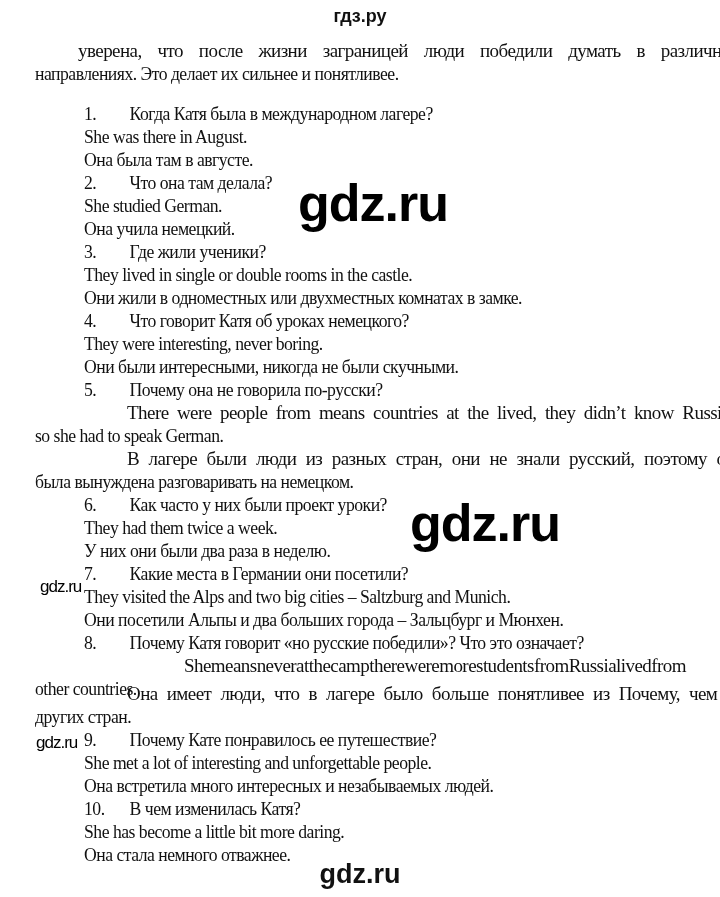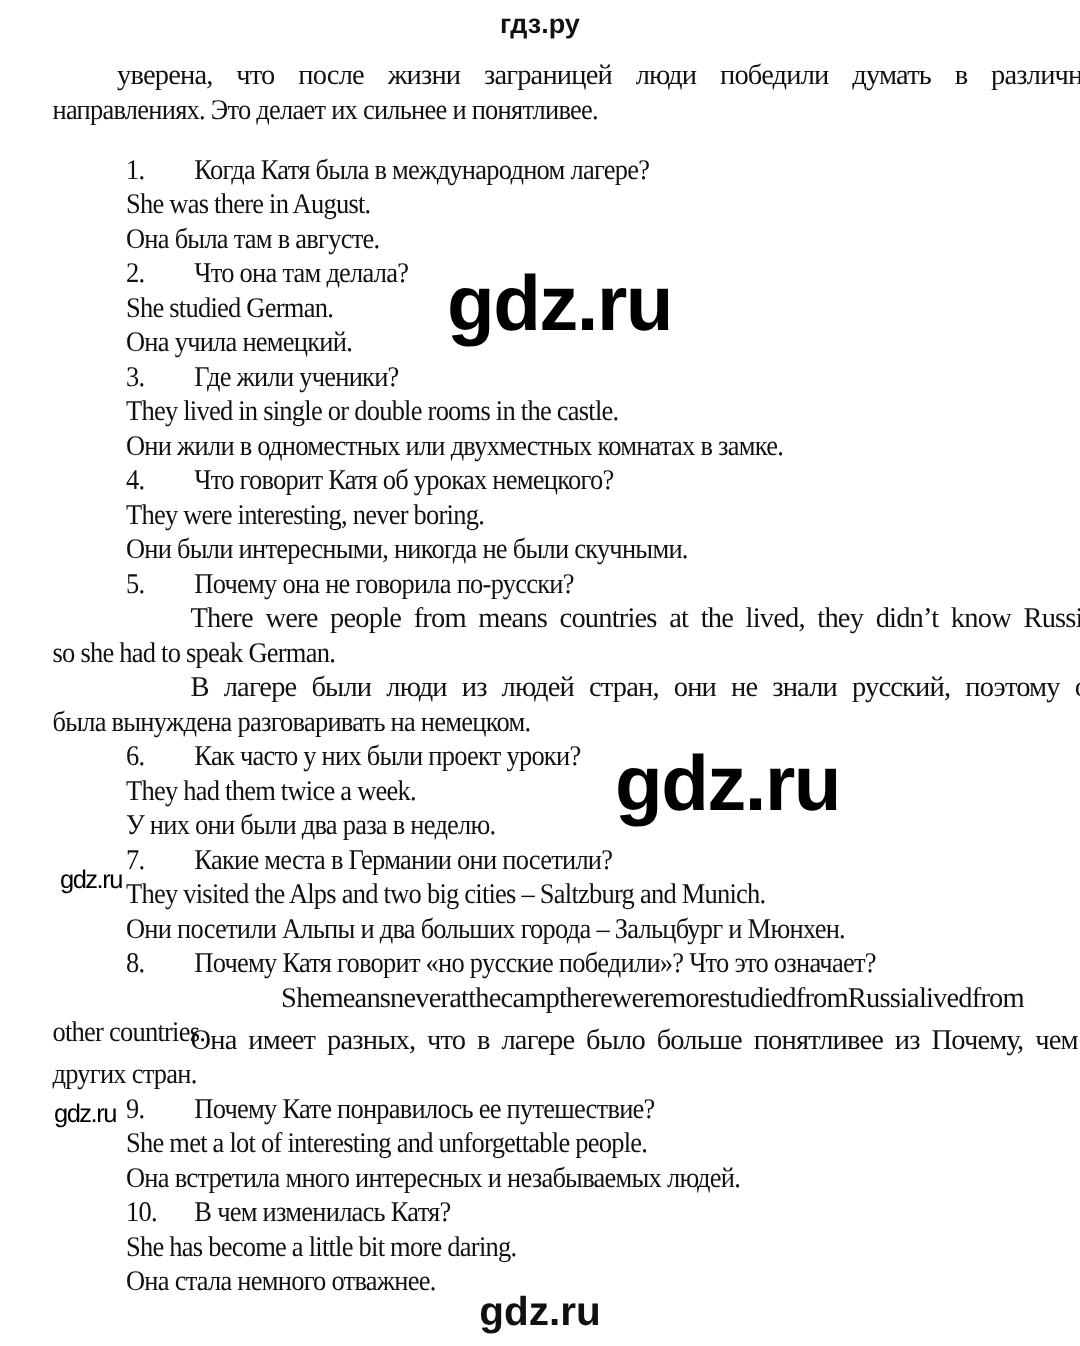--- a/index.html
+++ b/index.html
@@ -90,21 +90,21 @@
   <span>know</span>
   <span>Russian,</span>
 </div>
 <div class="line" style="top:425px; left:35px;">so she had to speak German.</div>
 <div class="just" style="top:448px; left:84px; width:616px;">
   <span>В</span>
   <span>лагере</span>
   <span>были</span>
   <span>люди</span>
   <span>из</span>
-  <span>людей</span>
+  <span>разных</span>
   <span>стран,</span>
   <span>они</span>
   <span>не</span>
   <span>знали</span>
   <span>русский,</span>
   <span>поэтому</span>
   <span>она</span>
 </div>
 <div class="line" style="top:471px; left:35px;">была вынуждена разговаривать на немецком.</div>
 
@@ -120,31 +120,31 @@
 <div class="just" style="top:655px; left:84px; width:616px;justify-content:center;">
   <span>She</span>
   <span>means</span>
   <span>never</span>
   <span>at</span>
   <span>the</span>
   <span>camp</span>
   <span>there</span>
   <span>were</span>
   <span>more</span>
-  <span>studied</span>
+  <span>students</span>
   <span>from</span>
   <span>Russia</span>
   <span>lived</span>
   <span>from</span>
 </div>
 <div class="line" style="top:678px; left:35px;">other countries.</div>
 <div class="just" style="top:683px; left:84px; width:616px; top:683px;">
   <span>Она</span>
   <span>имеет</span>
-  <span>разных,</span>
+  <span>люди,</span>
   <span>что</span>
   <span>в</span>
   <span>лагере</span>
   <span>было</span>
   <span>больше</span>
   <span>понятливее</span>
   <span>из</span>
   <span>Почему,</span>
   <span>чем</span>
   <span>из</span>

